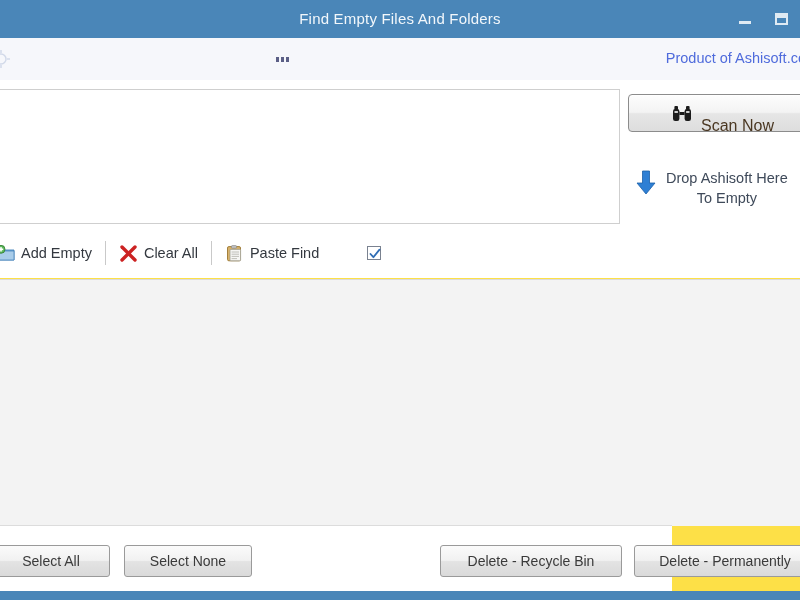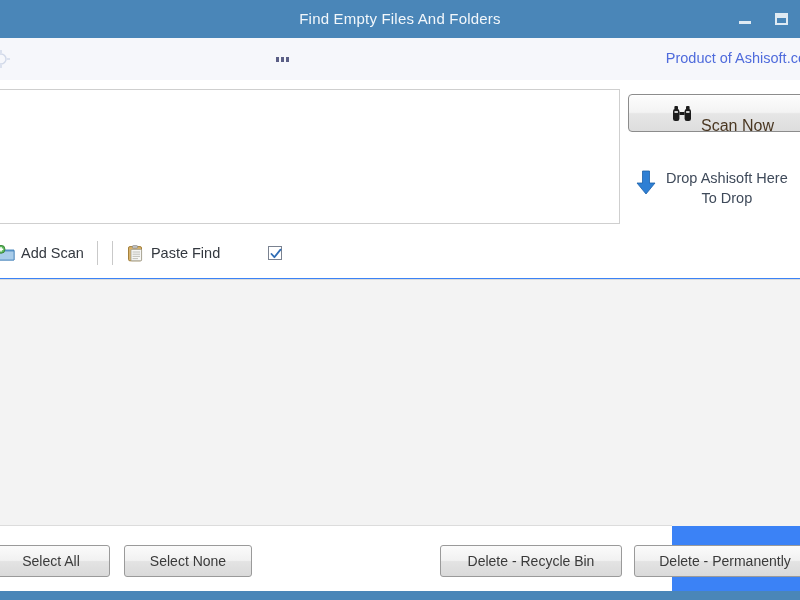--- a/index.html
+++ b/index.html
@@ -9,21 +9,21 @@
     height: 600px;
     overflow: hidden;
     background: #ffffff;
     font-family: "Liberation Sans", sans-serif;
   }
 
   #app {
     position: relative;
     width: 800px;
     height: 600px;
-    background: #3b82f6;
+    background: #fde047;
   }
 
   
   .titlebar {
     position: absolute;
     left: 0;
     top: 0;
     width: 800px;
     height: 38px;
     background: #4a86b8;
@@ -371,43 +371,52 @@
 
     <div class="drop-zone">
       <span class="drop-arrow">
         <svg width="20" height="26" viewBox="0 0 20 26">
           <path d="M6.5 1 H13.5 V13 H19 L10 24 L1 13 H6.5 Z" fill="#2e7fd4"></path>
           <path d="M6.5 1 H13.5 V13 H19 L10 24 L1 13 H6.5 Z" fill="none" stroke="#1b5fa8" stroke-width="0.8"></path>
         </svg>
       </span>
       <span class="drop-text">
         <span>Drop Ashisoft Here</span><br>
-        <span>To Drop</span>
+        <span>To Empty</span>
       </span>
     </div>
   </div>
 
   <div class="toolbar">
 
     <div class="tool-item" style="margin-left:-10px;">
       <span class="tool-icon">
         <svg width="19" height="17" viewBox="0 0 19 17">
           <path d="M1 3 h6 l1.6 2 H18 v10 H1 Z" fill="#7fb3de" stroke="#3f7fb8" stroke-width="0.9"></path>
           <path d="M1 6 h17 v9 H1 Z" fill="#a9cdea" stroke="#3f7fb8" stroke-width="0.7"></path>
           <circle cx="5" cy="4.3" r="4" fill="#5cb85c" stroke="#2f7a2f" stroke-width="0.8"></circle>
           <rect x="4.2" y="2.1" width="1.6" height="4.4" fill="#ffffff"></rect>
           <rect x="2.8" y="3.5" width="4.4" height="1.6" fill="#ffffff"></rect>
         </svg>
       </span>
-      <span class="tool-label">Add Scan</span>
+      <span class="tool-label">Add Empty</span>
     </div>
 
 
     <div class="tool-sep"></div>
 
+    <div class="tool-item">
+      <span class="tool-icon">
+        <svg width="19" height="17" viewBox="0 0 19 17">
+          <line x1="3" y1="2" x2="16" y2="15" stroke="#cc2222" stroke-width="3.4" stroke-linecap="round"></line>
+          <line x1="16" y1="2" x2="3" y2="15" stroke="#cc2222" stroke-width="3.4" stroke-linecap="round"></line>
+        </svg>
+      </span>
+      <span class="tool-label">Clear All</span>
+    </div>
 
     <div class="tool-sep"></div>
 
     <div class="tool-item">
       <span class="tool-icon">
         <svg width="19" height="17" viewBox="0 0 19 17">
           <rect x="2.5" y="1.6" width="13" height="14.2" rx="1.4" fill="#d8b26a" stroke="#9b7630" stroke-width="0.9"></rect>
           <rect x="5" y="4.4" width="10.6" height="11.4" rx="0.8" fill="#f6f6f4" stroke="#9e9e93" stroke-width="0.8"></rect>
           <rect x="6.5" y="0.6" width="5" height="2.6" rx="0.8" fill="#c3c3c3" stroke="#8a8a8a" stroke-width="0.7"></rect>
           <line x1="6.6" y1="7" x2="14" y2="7" stroke="#b9b9b2" stroke-width="0.9"></line>

